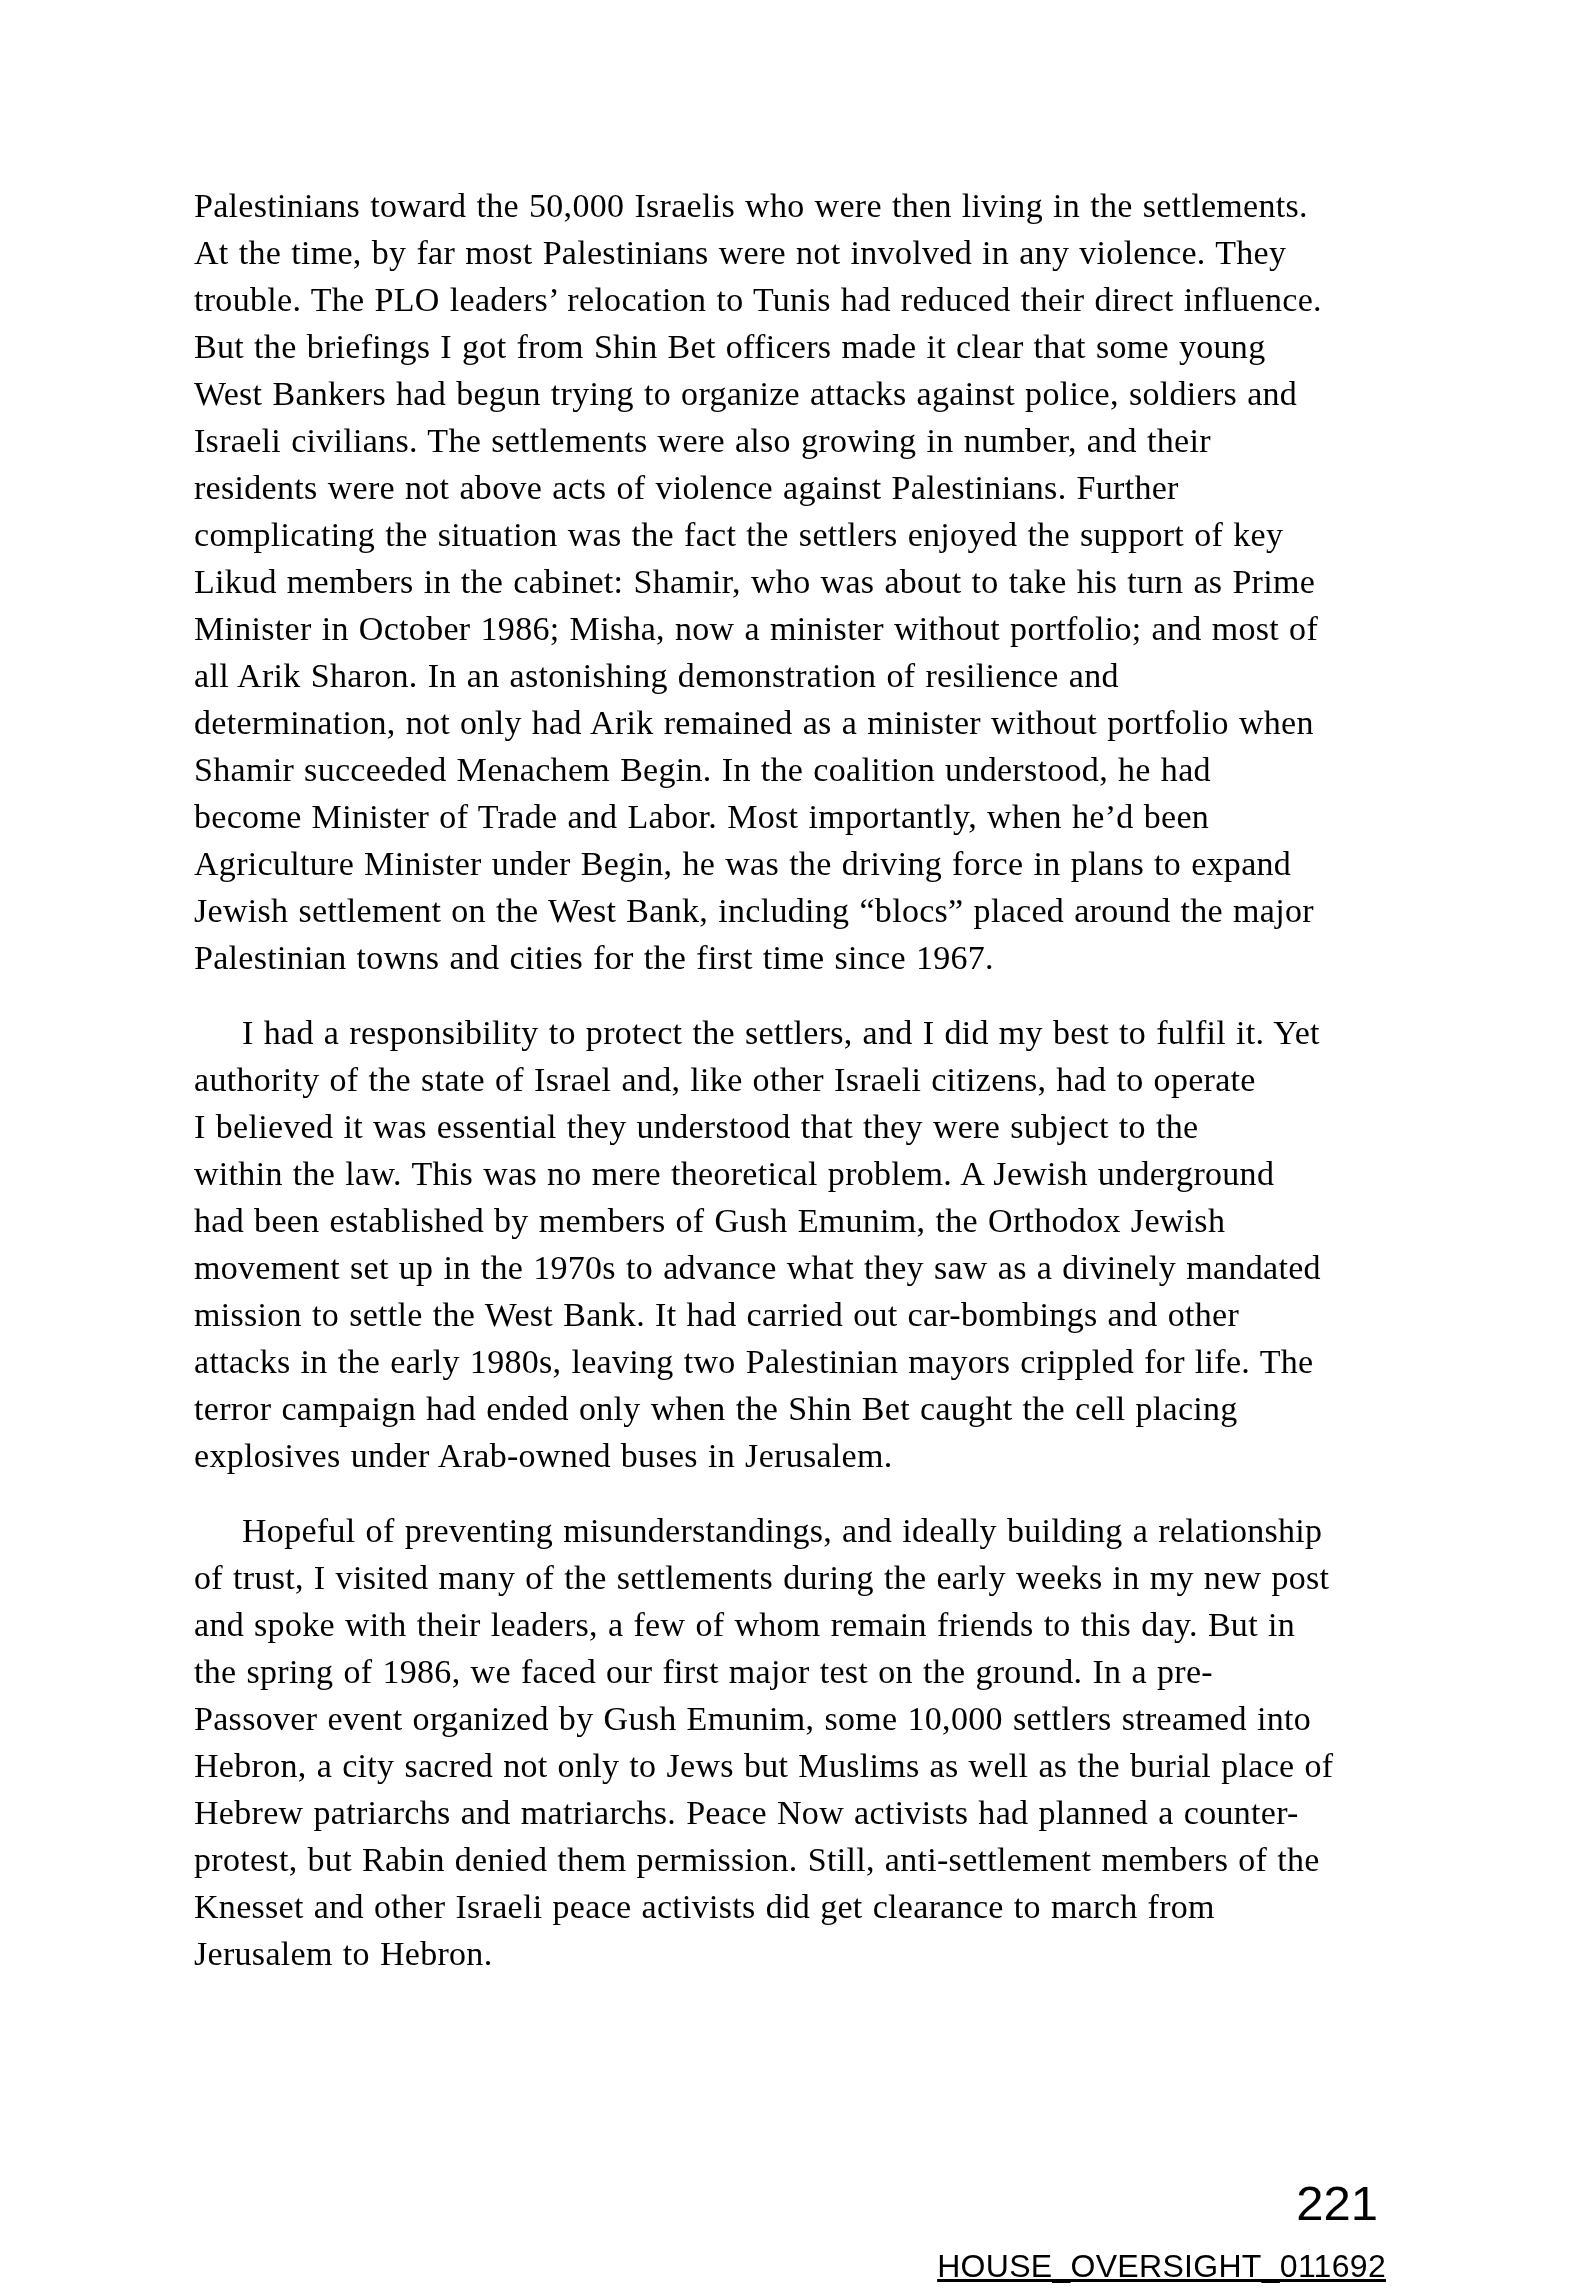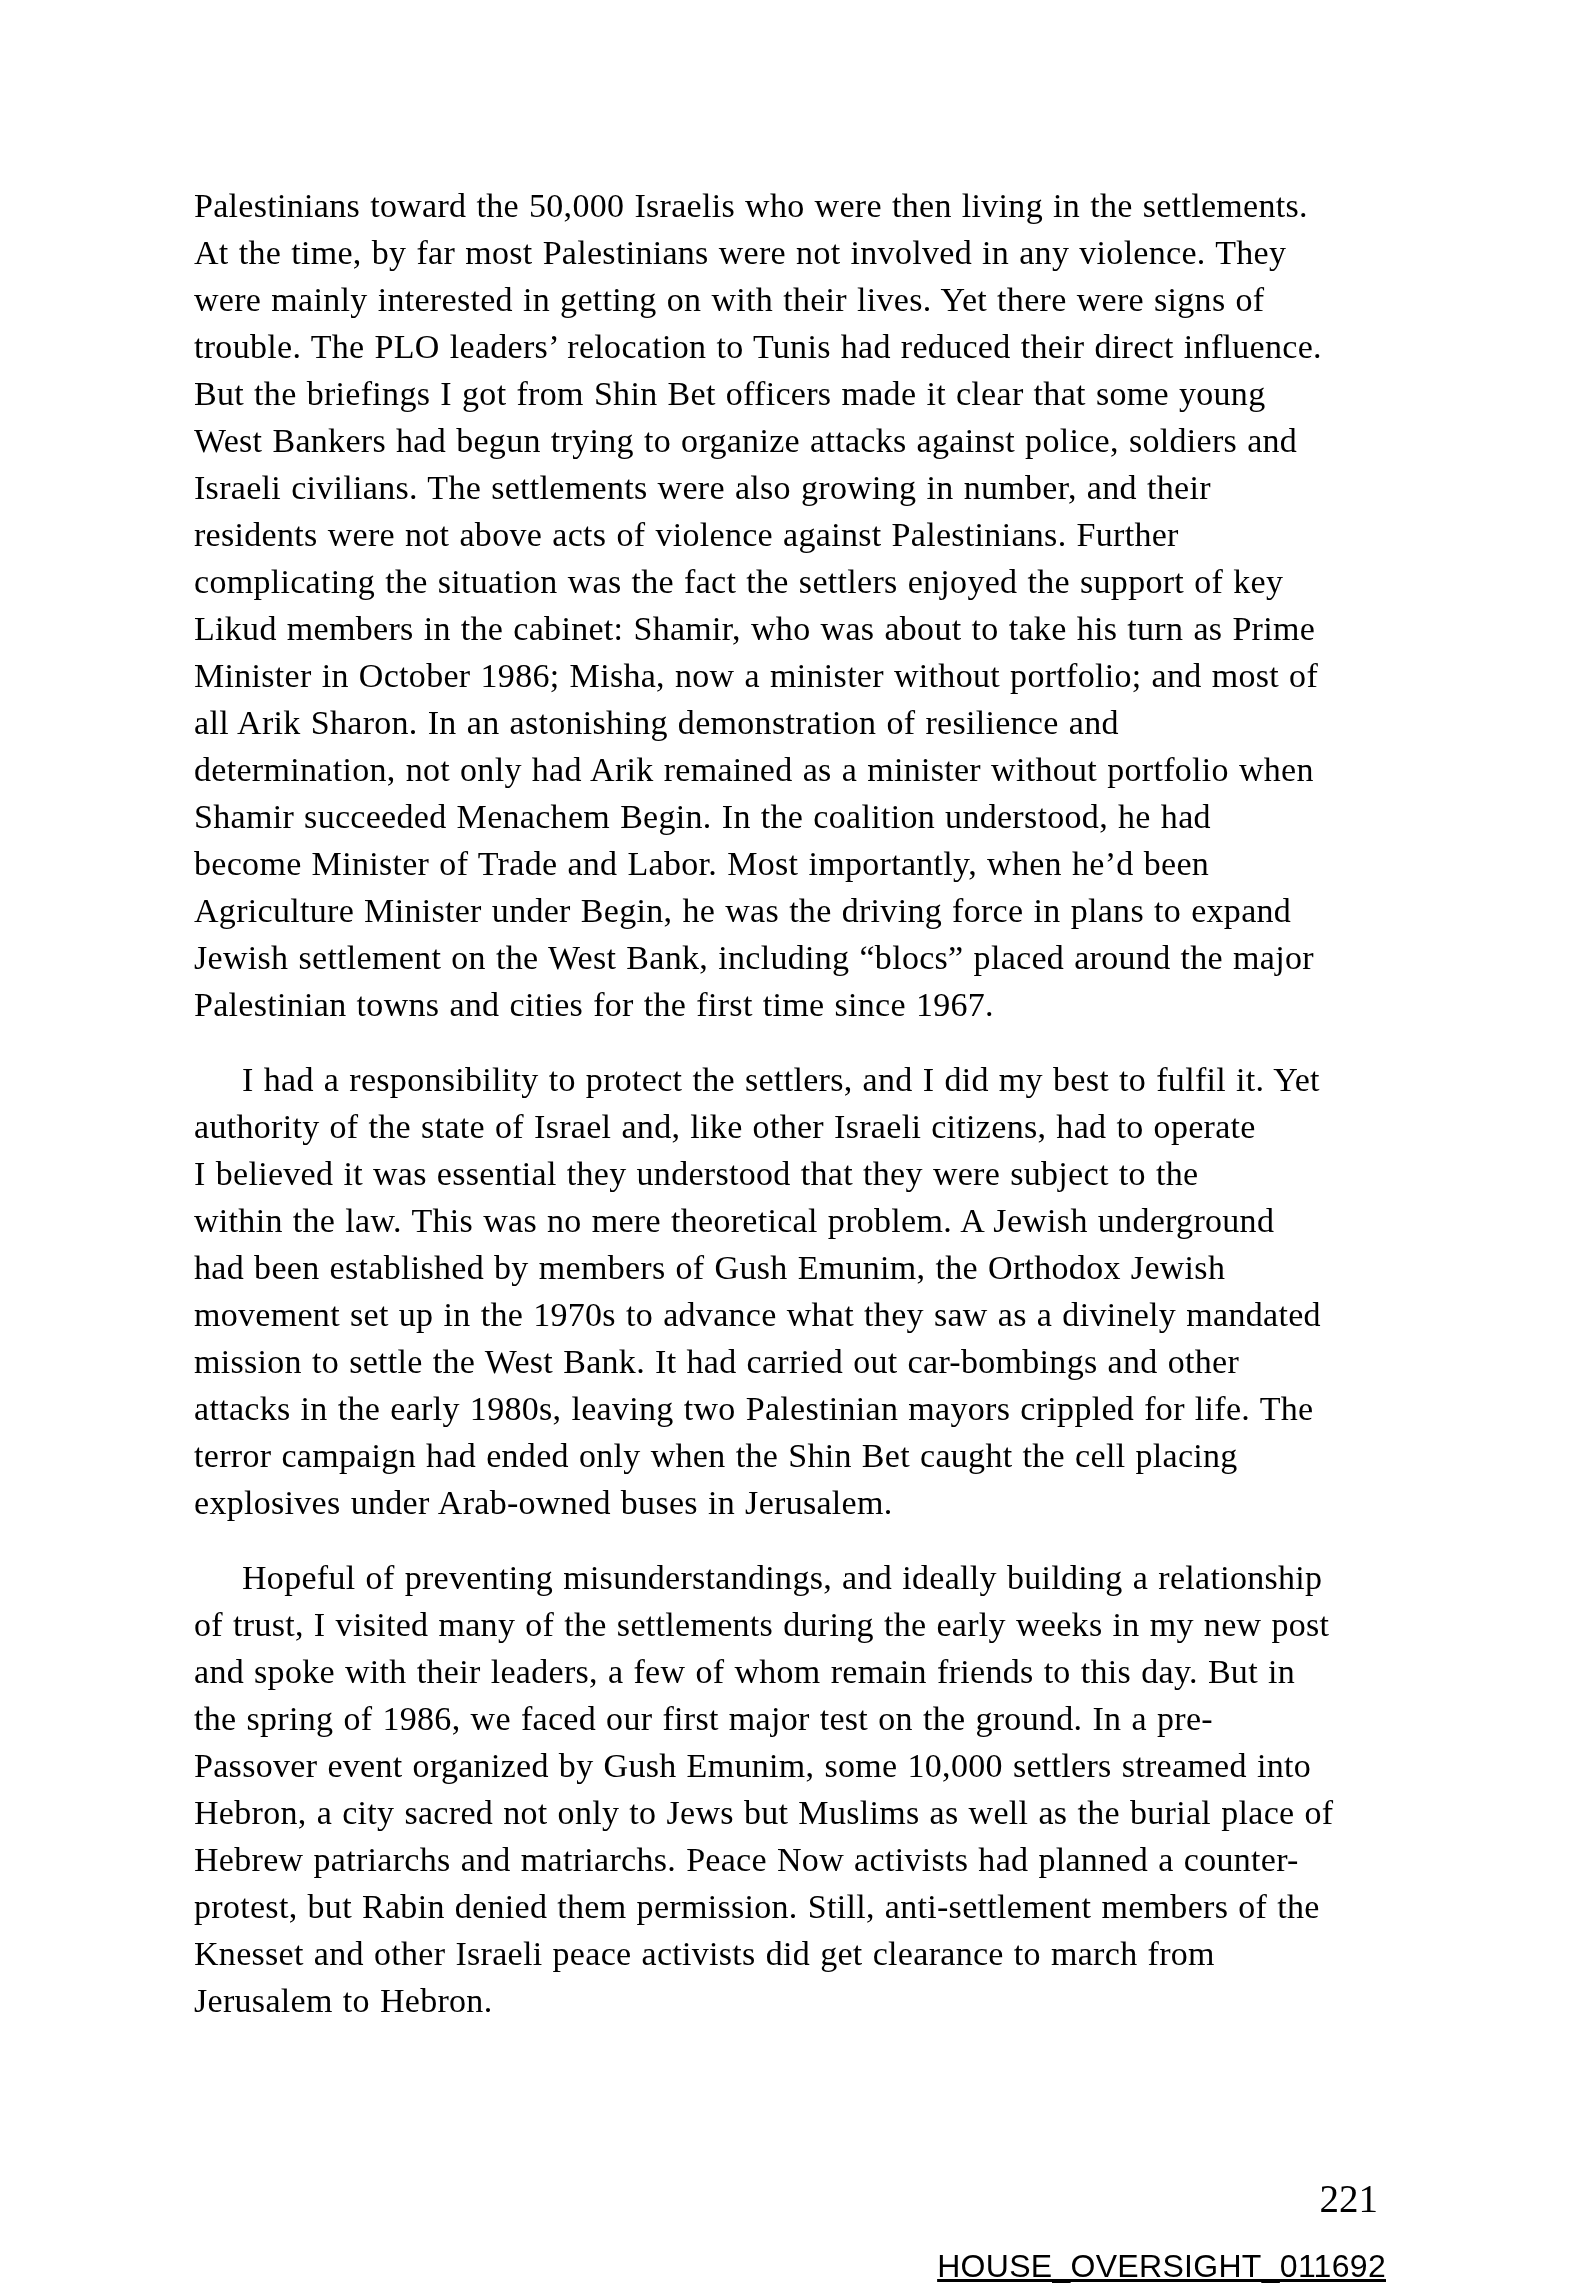--- a/index.html
+++ b/index.html
@@ -36,22 +36,22 @@
   .para.indented .line:first-child {
     padding-left: 48px;
   }
   .line {
     white-space: nowrap;
   }
   .page-number {
     position: absolute;
     top: 2179px;
     right: 31px;
-    font-family: Liberation Serif, serif;
-    font-size: 39px;
+    font-family: Liberation Sans, sans-serif;
+    font-size: 49px;
     line-height: 1;
     color: #000000;
   }
   .doc-stamp {
     position: absolute;
     top: 2250px;
     right: 23px;
     font-family: "Liberation Sans", "DejaVu Sans", sans-serif;
     font-size: 32px;
     line-height: 1;
@@ -63,21 +63,20 @@
 </head>
 <body>
 
 <div class="page">
 
   <div class="body-text">
 
     <div class="para">
       <div class="line">Palestinians toward the 50,000 Israelis who were then living in the settlements.</div>
       <div class="line">At the time, by far most Palestinians were not involved in any violence. They</div>
-      <div class="line">were mainly interested in getting on with their lives. Yet there were signs of</div>
       <div class="line">trouble. The PLO leaders’ relocation to Tunis had reduced their direct influence.</div>
       <div class="line">But the briefings I got from Shin Bet officers made it clear that some young</div>
       <div class="line">West Bankers had begun trying to organize attacks against police, soldiers and</div>
       <div class="line">Israeli civilians. The settlements were also growing in number, and their</div>
       <div class="line">residents were not above acts of violence against Palestinians. Further</div>
       <div class="line">complicating the situation was the fact the settlers enjoyed the support of key</div>
       <div class="line">Likud members in the cabinet: Shamir, who was about to take his turn as Prime</div>
       <div class="line">Minister in October 1986; Misha, now a minister without portfolio; and most of</div>
       <div class="line">all Arik Sharon. In an astonishing demonstration of resilience and</div>
       <div class="line">determination, not only had Arik remained as a minister without portfolio when</div>

